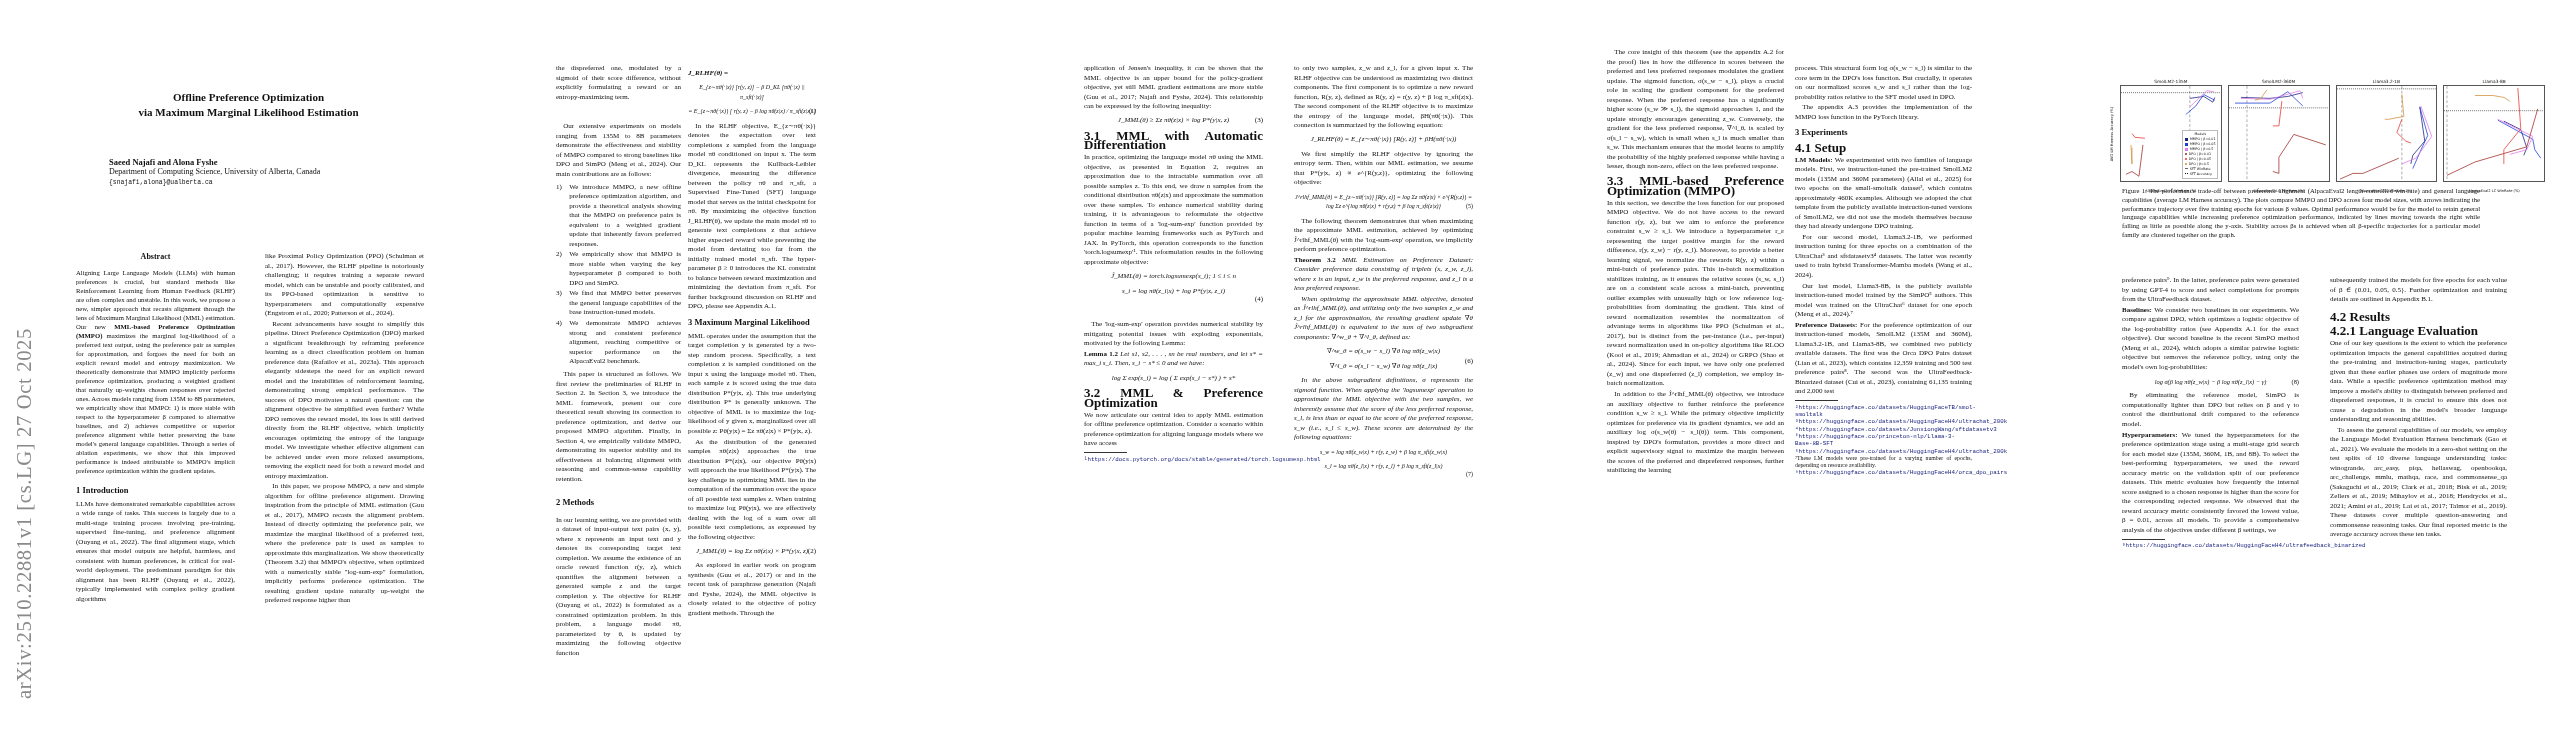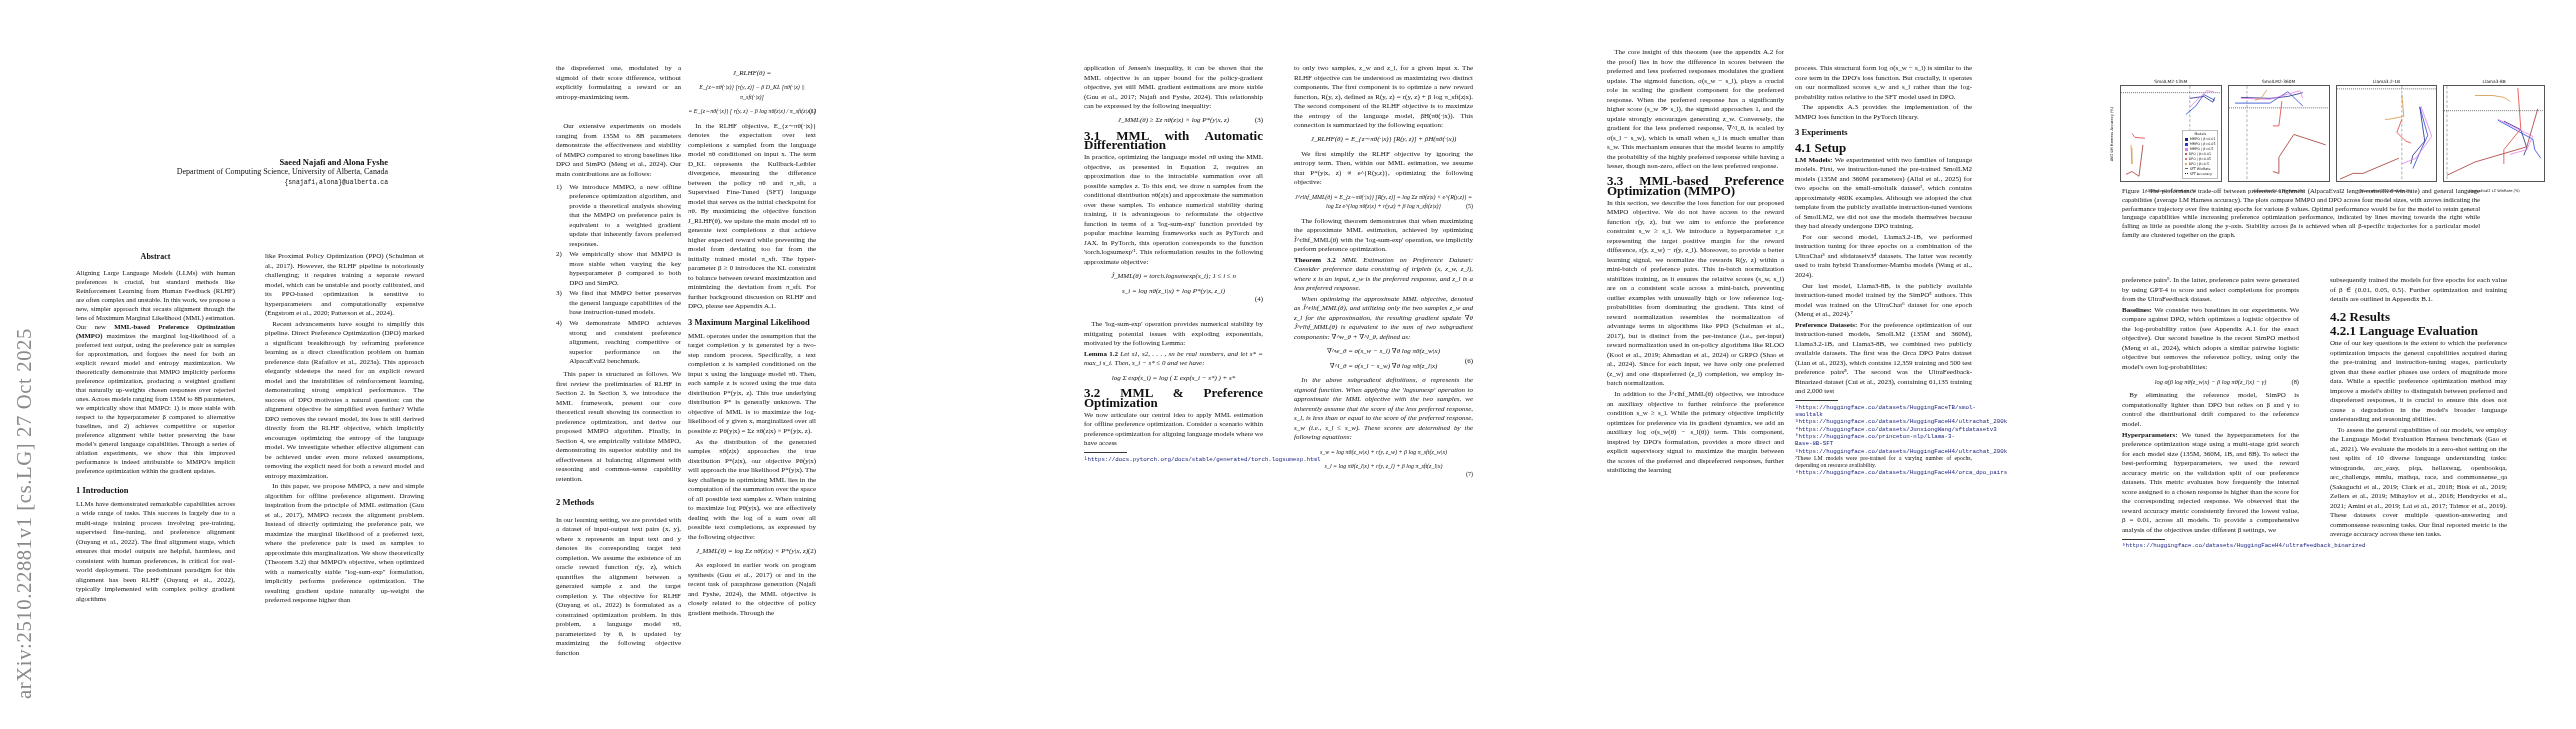--- a/index.html
+++ b/index.html
@@ -2,21 +2,21 @@
 <html style="font-size:9.7px"><head>
 <meta charset="utf-8">
 <style>
   html,body{margin:0;padding:0;background:#fff;}
   body{width:2576px;height:729px;position:relative;overflow:hidden;font-family:"Liberation Serif","DejaVu Serif",serif;color:#111;}
   .page{position:absolute;top:0;height:729px;}
   .col{position:absolute;font-size:7px;line-height:9.5px;text-align:justify;hyphens:auto;}
   .col p{margin:0 0 1.2px 0;text-indent:7.3px;}
   .col p.noind{text-indent:0;}
   .title{position:absolute;text-align:center;font-weight:bold;font-size:11px;line-height:14.6px;}
-  .authors{position:absolute;text-align:right;font-size:8px;line-height:10.3px;}
+  .authors{position:absolute;text-align:left;font-size:8px;line-height:10.3px;}
   .authors .names{font-weight:bold;font-size:8.5px;}
   .mono{font-family:"Liberation Mono","DejaVu Sans Mono",monospace;font-size:6.4px;}
   .h1{font-weight:bold;font-size:8.5px;margin:6px 0 4.9px 0;text-indent:0 !important;}
   .h2{font-weight:bold;font-size:13px;margin:4.9px 0 3.6px 0;}
   .eq{text-align:center;font-style:italic;margin:4.9px 0;position:relative;}
   .eq .num{position:absolute;right:0;font-style:normal;}
   .abstract-h{text-align:center;font-weight:bold;font-size:8px;margin:0 0 6px 0;}
   .abstract{font-size:6.7px;line-height:9px;}
   .arxiv{position:absolute;left:13.4px;top:699px;transform:rotate(-90deg);transform-origin:left top;font-size:20.7px;color:#8a8a8a;white-space:nowrap;font-family:"Liberation Serif",serif;letter-spacing:0.6px;}
   .footnote{font-size:5.8px;line-height:7.3px;}
@@ -33,20 +33,24 @@
   .legend{position:absolute;right:2.4px;bottom:2.4px;background:#fff;border:0.6px solid #bbb;font-family:"DejaVu Sans",sans-serif;font-size:3.3px;padding:1.2px 1.8px;line-height:4.9px;}
   .legend .lh{text-align:center;}
   .sw{display:inline-block;width:3px;height:3px;margin-right:1.8px;vertical-align:middle;}
 </style>
 </head>
 <body>
 
 <div class="page" style="left:0;width:535px;">
   <div class="arxiv">arXiv:2510.22881v1  [cs.LG]  27 Oct 2025</div>
 
+  <div class="title" style="left:109px;top:90px;width:279px;">
+    <div>Offline Preference Optimization</div>
+    <div>via Maximum Marginal Likelihood Estimation</div>
+  </div>
   <div class="authors" style="left:109px;top:157px;width:279px;">
     <div class="names">Saeed Najafi  and  Alona Fyshe</div>
     <div>Department of Computing Science, University of Alberta, Canada</div>
     <div class="mono">{snajafi,alona}@ualberta.ca</div>
   </div>
 
   <div class="col" style="left:76px;top:252px;width:159px;">
     <div class="abstract-h">Abstract</div>
     <div class="abstract">
       <span>Aligning Large Language Models (LLMs) with human preferences is crucial, but standard methods like Reinforcement Learning from Human Feedback (RLHF) are often complex and unstable. In this work, we propose a new, simpler approach that recasts alignment through the lens of Maximum Marginal Likelihood (MML) estimation. Our new </span><b>MML-based Preference Optimization (MMPO)</b><span> maximizes the marginal log-likelihood of a preferred text output, using the preference pair as samples for approximation, and forgoes the need for both an explicit reward model and entropy maximization. We theoretically demonstrate that MMPO implicitly performs preference optimization, producing a weighted gradient that naturally up-weights chosen responses over rejected ones. Across models ranging from 135M to 8B parameters, we empirically show that MMPO: 1) is more stable with respect to the hyperparameter β compared to alternative baselines, and 2) achieves competitive or superior preference alignment while better preserving the base model's general language capabilities. Through a series of ablation experiments, we show that this improved performance is indeed attributable to MMPO's implicit preference optimization within the gradient updates.</span>
@@ -83,21 +87,21 @@
           <span class="n">4)</span>
           <span>We demonstrate MMPO achieves strong and consistent preference alignment, reaching competitive or superior performance on the AlpacaEval2 benchmark.</span>
         </div>
     </div>
     <p style="margin-top:3.6px;">This paper is structured as follows. We first review the preliminaries of RLHF in Section 2. In Section 3, we introduce the MML framework, present our core theoretical result showing its connection to preference optimization, and derive our proposed MMPO algorithm. Finally, in Section 4, we empirically validate MMPO, demonstrating its superior stability and its effectiveness at balancing alignment with reasoning and common-sense capability retention.</p>
     <div class="h1" style="margin-top:13.4px;">2   Methods</div>
     <p class="noind" style="margin-top:8.5px;">In our learning setting, we are provided with a dataset of input-output text pairs (x, y), where x represents an input text and y denotes its corresponding target text completion. We assume the existence of an oracle reward function r(y, z), which quantifies the alignment between a generated sample z and the target completion y. The objective for RLHF (Ouyang et al., 2022) is formulated as a constrained optimization problem. In this problem, a language model πθ, parameterized by θ, is updated by maximizing the following objective function</p>
   </div>
 
   <div class="col" style="left:153px;top:64px;width:128px;">
-    <div class="eq" style="text-align:center;">J_RLHF(θ) =</div>
+    <div class="eq" style="text-align:left;font-weight:bold;">J_RLHF(θ) =</div>
     <div class="eq" style="font-size:6px;">E_{z∼πθ(·|x)} [r(y, z)] − β D_KL [πθ(·|x) || π_sft(·|x)]</div>
     <div class="eq" style="font-size:6px;"><span>= E_{z∼πθ(·|x)} [ r(y, z) − β log πθ(z|x) / π_sft(z|x) ]</span> <span class="num">(1)</span></div>
     <p>In the RLHF objective, E_{z∼πθ(·|x)} denotes the expectation over text completions z sampled from the language model πθ conditioned on input x. The term D_KL represents the Kullback-Leibler divergence, measuring the difference between the policy πθ and π_sft, a Supervised Fine-Tuned (SFT) language model that serves as the initial checkpoint for πθ. By maximizing the objective function J_RLHF(θ), we update the main model πθ to generate text completions z that achieve higher expected reward while preventing the model from deviating too far from the initially trained model π_sft. The hyper-parameter β ≥ 0 introduces the KL constraint to balance between reward maximization and minimizing the deviation from π_sft. For further background discussion on RLHF and DPO, please see Appendix A.1.</p>
     <div class="h1">3   Maximum Marginal Likelihood</div>
     <p class="noind">MML operates under the assumption that the target completion y is generated by a two-step random process. Specifically, a text completion z is sampled conditioned on the input x using the language model πθ. Then, each sample z is scored using the true data distribution P*(y|x, z). This true underlying distribution P* is generally unknown. The objective of MML is to maximize the log-likelihood of y given x, marginalized over all possible z: Pθ(y|x) = Σz πθ(z|x) × P*(y|x, z).</p>
     <p>As the distribution of the generated samples πθ(z|x) approaches the true distribution P*(z|x), our objective Pθ(y|x) will approach the true likelihood P*(y|x). The key challenge in optimizing MML lies in the computation of the summation over the space of all possible text samples z. When training to maximize log Pθ(y|x), we are effectively dealing with the log of a sum over all possible text completions, as expressed by the following objective:</p>
     <div class="eq"><span>J_MML(θ) = log Σz πθ(z|x) × P*(y|x, z)</span><span class="num">(2)</span></div>
     <p>As explored in earlier work on program synthesis (Guu et al., 2017) or and in the recent task of paraphrase generation (Najafi and Fyshe, 2024), the MML objective is closely related to the objective of policy gradient methods. Through the</p>
   </div>
 </div>

